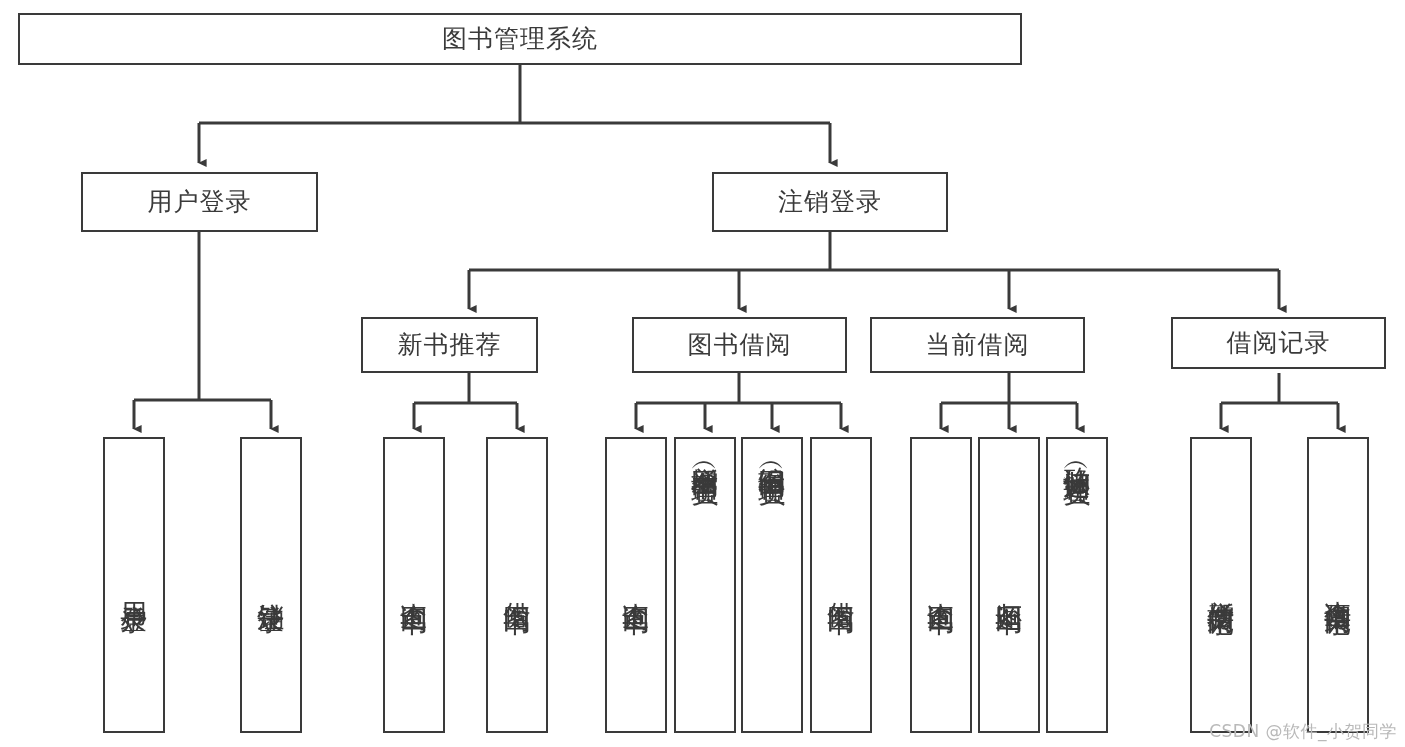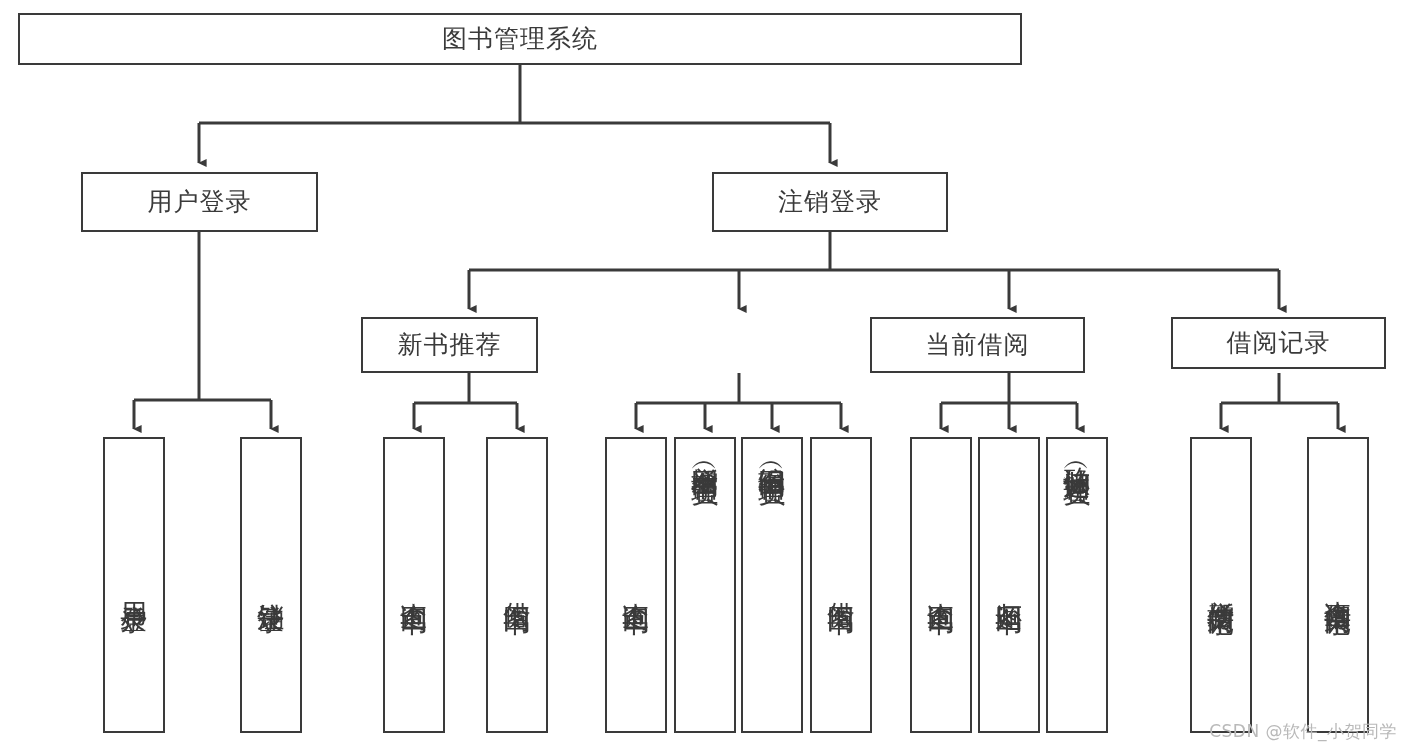--- a/index.html
+++ b/index.html
@@ -130,20 +130,23 @@
   <div class="node" style="left:81px; top:172px; width:237px; height:60px;">
     <span class="node-h">用户登录</span>
   </div>
   <div class="node" style="left:712px; top:172px; width:236px; height:60px;">
     <span class="node-h">注销登录</span>
   </div>
 
   <div class="node" style="left:361px; top:317px; width:177px; height:56px;">
     <span class="node-h">新书推荐</span>
   </div>
+  <div class="node" style="left:632px; top:317px; width:215px; height:56px;">
+    <span class="node-h">图书借阅</span>
+  </div>
   <div class="node" style="left:870px; top:317px; width:215px; height:56px;">
     <span class="node-h">当前借阅</span>
   </div>
   <div class="node" style="left:1171px; top:317px; width:215px; height:52px;">
     <span class="node-h">借阅记录</span>
   </div>
 
   <div class="node node-v centered" style="left:103px; top:437px; width:62px; height:296px;">
     <span class="label-v">用户登录</span>
   </div>

